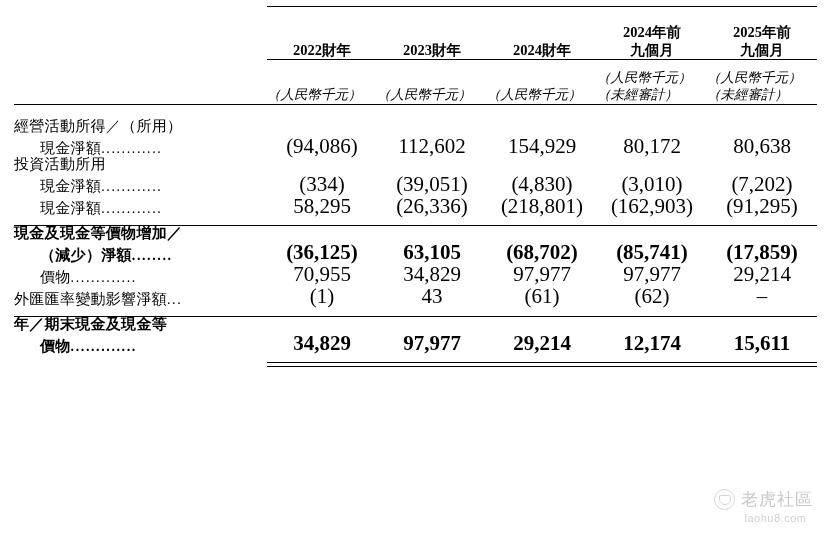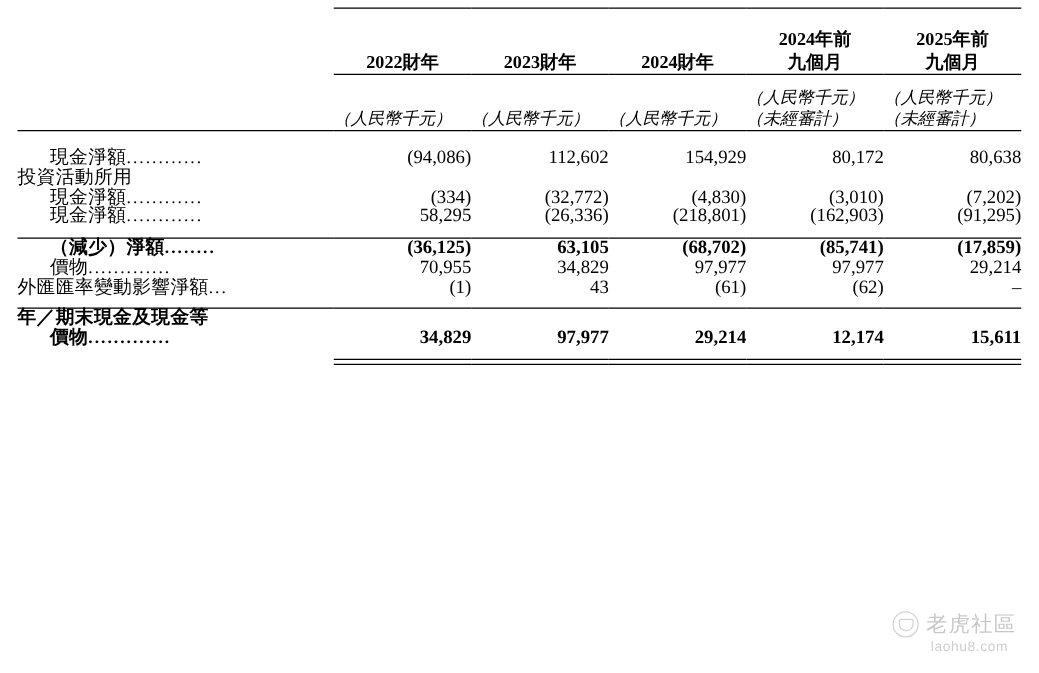--- a/index.html
+++ b/index.html
@@ -72,22 +72,22 @@
   .lbl {
     font-size: 15px;
     line-height: 1.05;
     white-space: nowrap;
     padding-top: 5px;
     padding-bottom: 2px;
     letter-spacing: 0.3px;
   }
   .lbl.indent { padding-left: 26px; }
   .num {
-    text-align: right;
-    font-size: 15px;
+    text-align: center;
+    font-size: 21px;
     line-height: 1.05;
     padding-top: 5px;
     padding-bottom: 2px;
     padding-right: 18px;
     white-space: nowrap;
   }
   .bold .lbl, .bold .num { font-weight: bold; }
   .tight td { padding-top: 1px; }
   .leader {
     letter-spacing: 1.6px;
@@ -219,37 +219,41 @@
           <td></td>
           <td></td>
           <td></td>
           <td></td>
     </tr>
 
     <tr class="sp2">
           <td colspan="6"></td>
         </tr>
 
+    <tr>
+      <td class="lbl">經營活動所得／（所用）</td>
+      <td colspan="5"></td>
+    </tr>
     <tr class="tight">
       <td class="lbl indent"><span>現金淨額</span><span class="leader">............</span></td>
       <td class="num">(94,086)</td>
       <td class="num">112,602</td>
       <td class="num">154,929</td>
       <td class="num">80,172</td>
       <td class="num">80,638</td>
     </tr>
 
     <tr>
       <td class="lbl">投資活動所用</td>
       <td colspan="5"></td>
     </tr>
     <tr class="tight">
       <td class="lbl indent"><span>現金淨額</span><span class="leader">............</span></td>
       <td class="num">(334)</td>
-      <td class="num">(32,772)</td>
+      <td class="num">(39,051)</td>
       <td class="num">(4,830)</td>
       <td class="num">(3,010)</td>
       <td class="num">(7,202)</td>
     </tr>
 
     <tr class="tight">
       <td class="lbl indent"><span>現金淨額</span><span class="leader">............</span></td>
       <td class="num">58,295</td>
       <td class="num">(26,336)</td>
       <td class="num">(218,801)</td>
@@ -262,20 +266,24 @@
         </tr>
     <tr class="sep">
       <td></td>
       <td></td>
           <td></td>
           <td></td>
           <td></td>
           <td></td>
     </tr>
 
+    <tr class="bold">
+      <td class="lbl">現金及現金等價物增加／</td>
+      <td colspan="5"></td>
+    </tr>
     <tr class="bold tight">
       <td class="lbl indent"><span>（減少）淨額</span><span class="leader">........</span></td>
       <td class="num">(36,125)</td>
       <td class="num">63,105</td>
       <td class="num">(68,702)</td>
       <td class="num">(85,741)</td>
       <td class="num">(17,859)</td>
     </tr>
 
     <tr class="tight">

